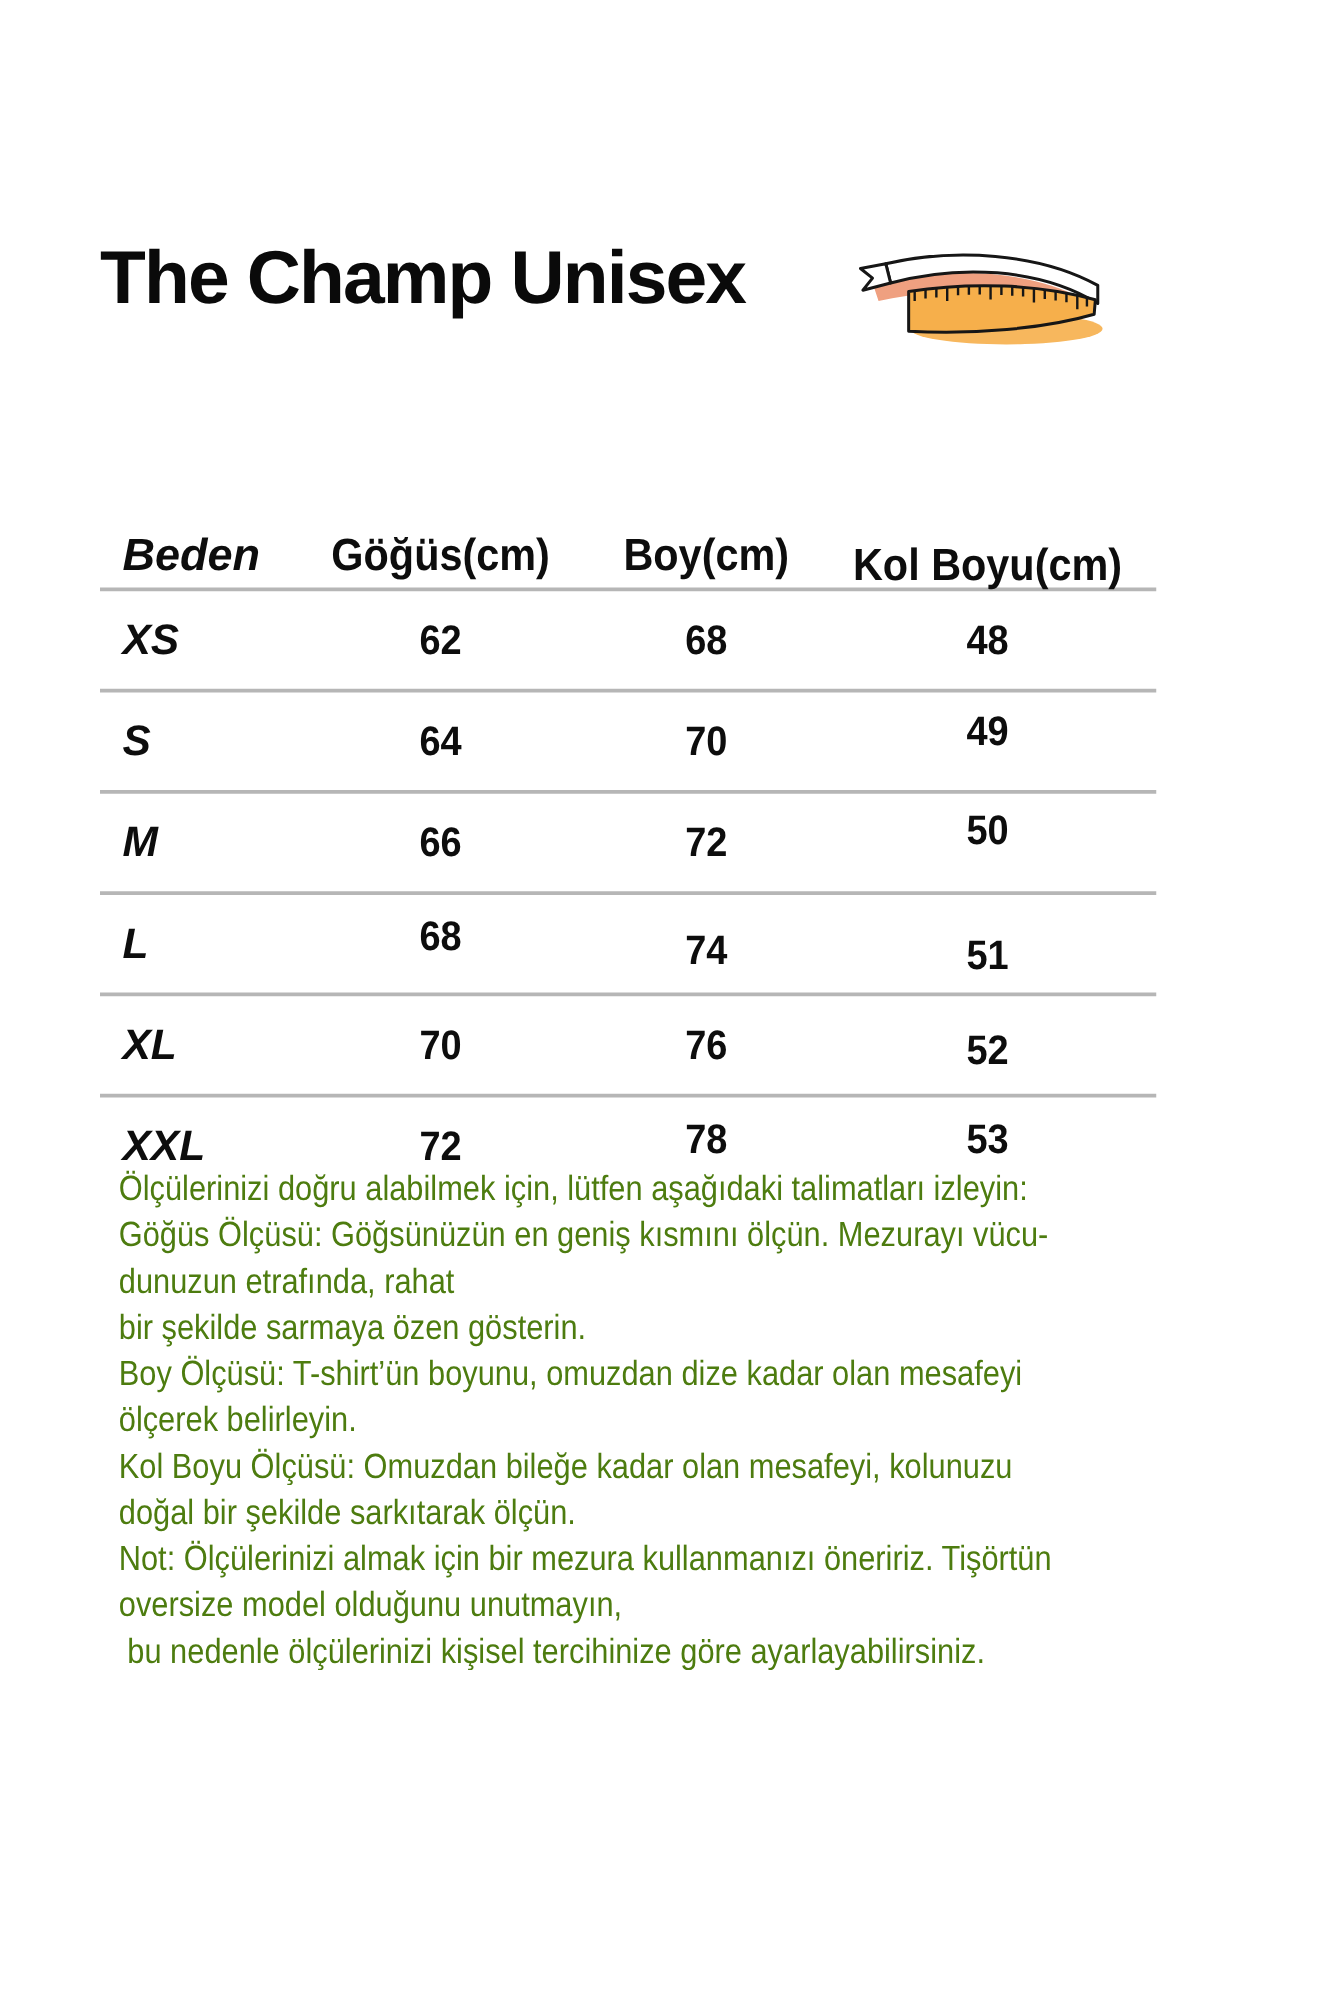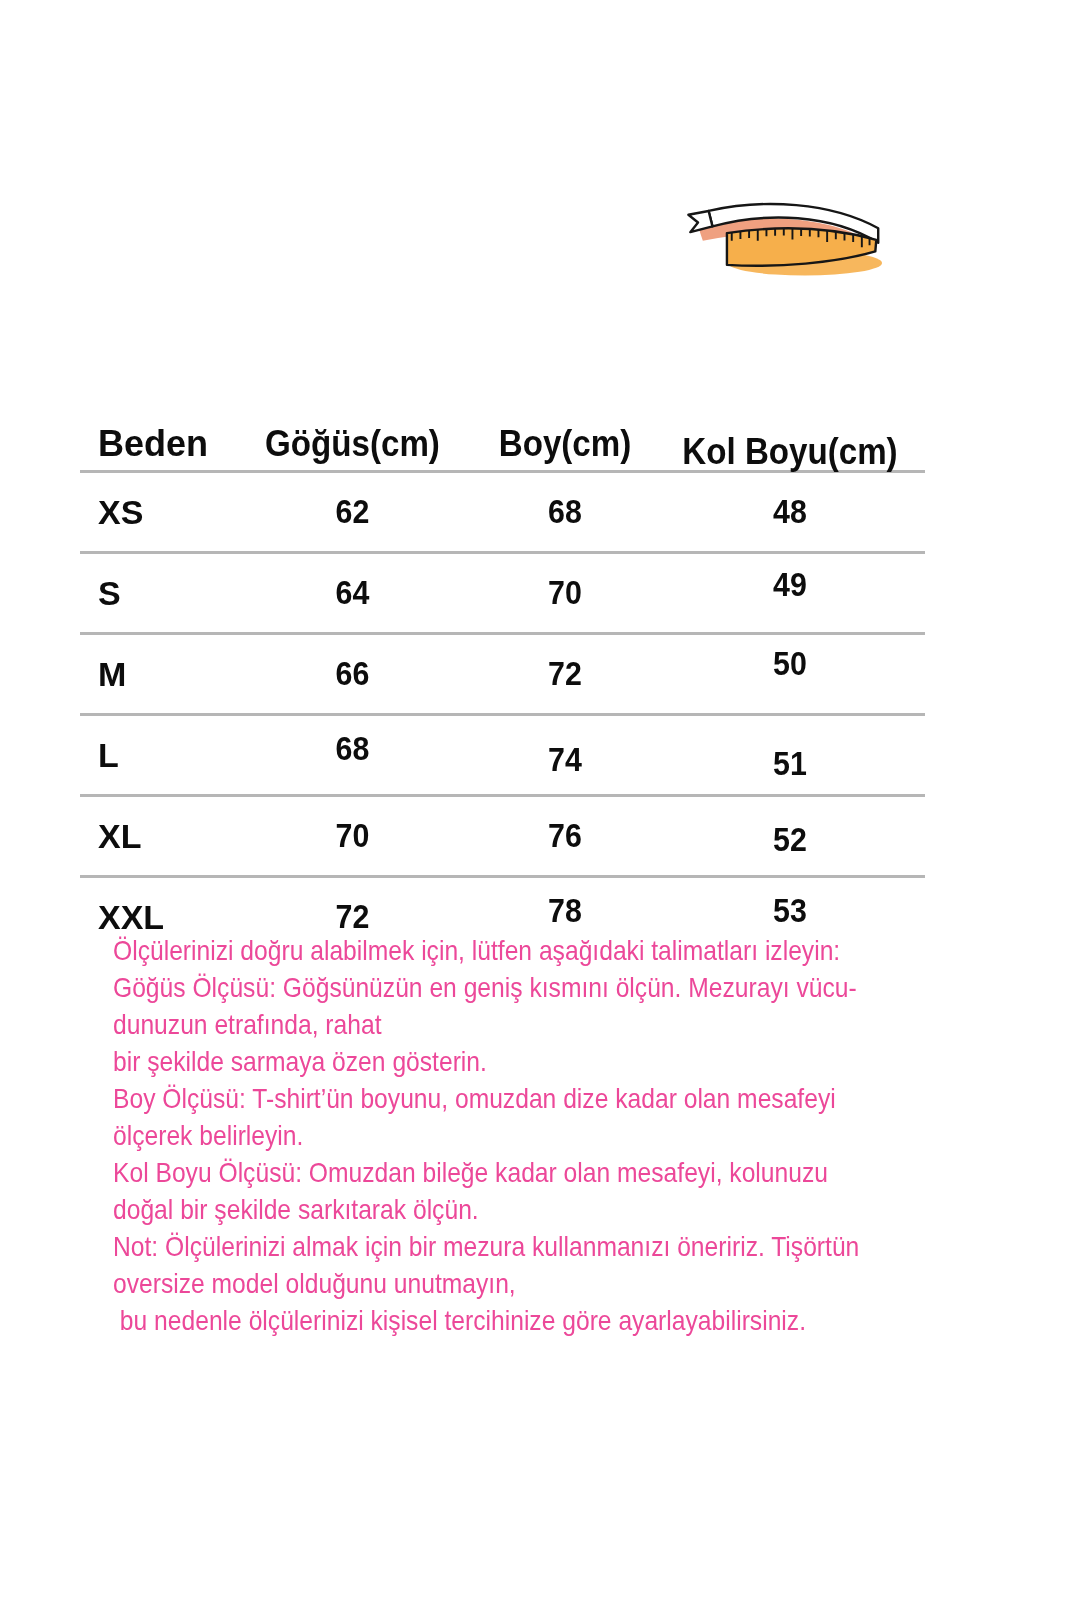--- a/index.html
+++ b/index.html
@@ -22,46 +22,47 @@
   .trow{
     display:grid;grid-template-columns:150px 245px 180px 270px;
     align-items:center;height:78px;border-bottom:3px solid #b6b6b6;
   }
   .trow.thead{height:52px;}
   .trow:last-child{border-bottom:none;}
   .cell{
     text-align:center;font-weight:bold;font-size:33px;color:#0d0d0d;
     transform:scaleX(.92);transform-origin:center;white-space:nowrap;
   }
-  .c1{text-align:left;padding-left:18px;font-size:34px;transform:none;}
+  .c1{text-align:left;padding-left:18px;font-size:34px;transform:none;font-style:italic;}
   .thead .cell{font-size:36px;}
   
   .thead .c4{transform:scaleX(.92) translateY(8px);}
   .row-s  .c4{transform:scaleX(.92) translateY(-8px);}
   .row-m  .c4{transform:scaleX(.92) translateY(-10px);}
   .row-l  .c2{transform:scaleX(.92) translateY(-6px);}
   .row-l  .c3{transform:scaleX(.92) translateY(5px);}
   .row-l  .c4{transform:scaleX(.92) translateY(9px);}
   .row-xl .c4{transform:scaleX(.92) translateY(4px);}
   .row-xxl .c3{transform:scaleX(.92) translateY(-6px);}
   .row-xxl .c4{transform:scaleX(.92) translateY(-6px);}
   
   .instructions{
     position:absolute;left:95px;top:932px;width:940px;
-    font-size:28px;line-height:37px;color:#ec4899;margin-left:18px;
+    font-size:28px;line-height:37px;color:#4d7c0f;
   }
   .instr-line{
     transform:scaleX(.88);transform-origin:left center;
     white-space:pre;
   }
 </style>
 </head>
 <body>
 
 <div class="title">
+  <div>The Champ Unisex</div>
 </div>
 
 <svg class="tape-icon" viewBox="0 0 220 90" aria-hidden="true">
 
   <path d="M28 38 C80 20 160 24 200 48 C150 38 90 38 32 50 Z" fill="#efa080"></path>
 
   <ellipse cx="138" cy="73" rx="80" ry="13" opacity="0.9" fill="#f6af4b"></ellipse>
 
   <path d="M38 19 C95 6 165 10 214 37 L214 52 C165 22 98 20 42 35 Z" stroke="#161616" stroke-width="2.5" stroke-linejoin="round" fill="#ffffff"></path>
 

